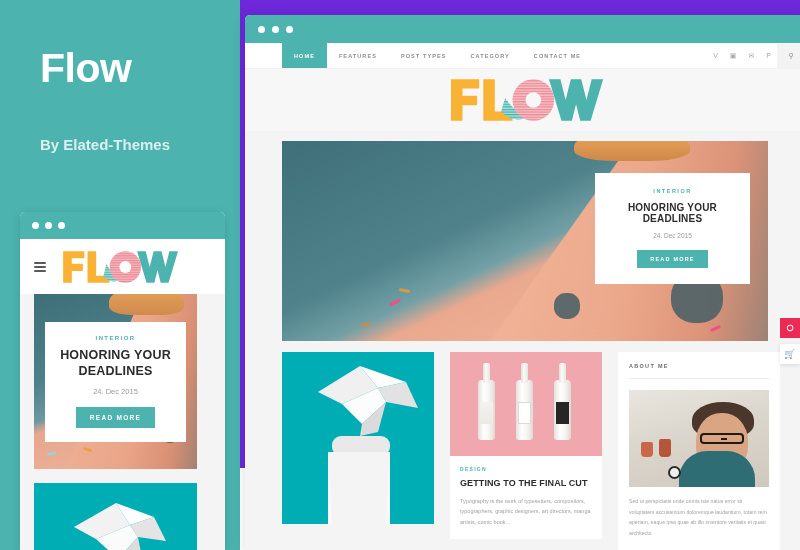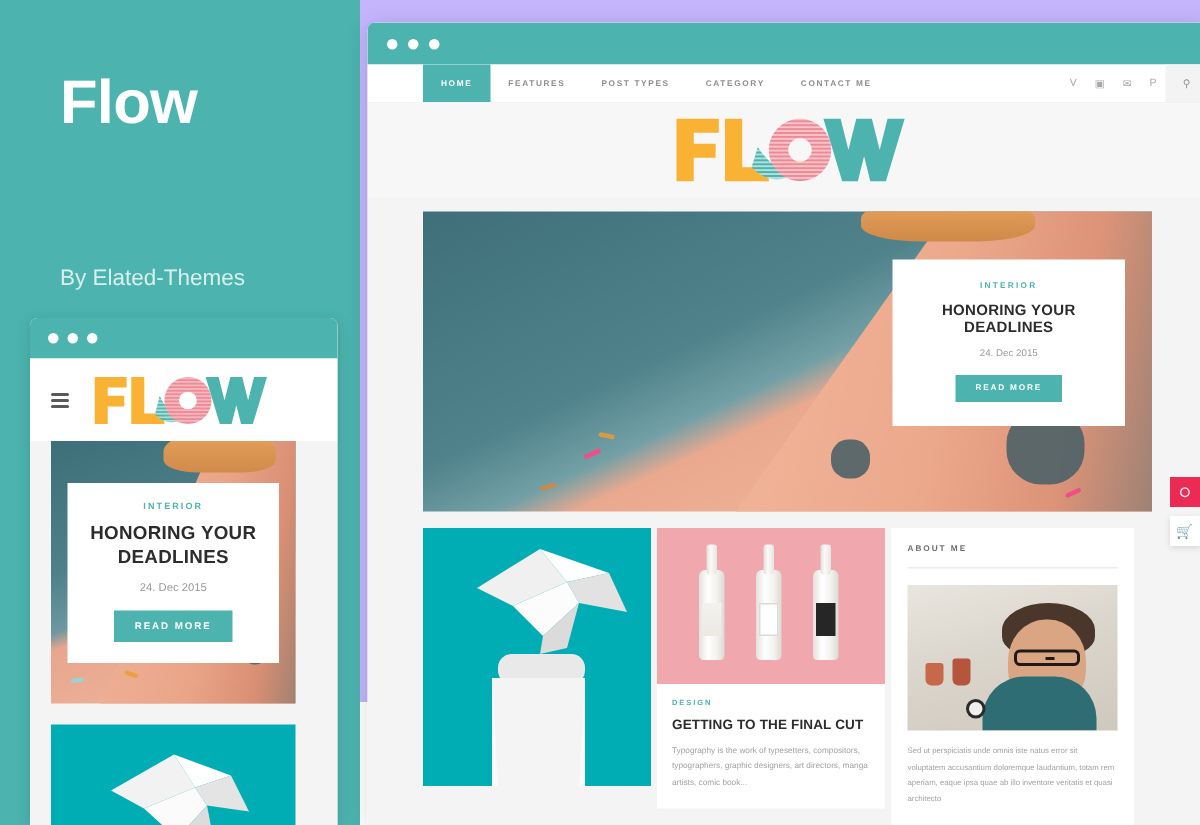--- a/index.html
+++ b/index.html
@@ -2,42 +2,41 @@
 <html><head>
 <meta charset="utf-8">
 <style>
   * { box-sizing: border-box; margin: 0; padding: 0; }
   html, body {
     width: 800px; height: 550px;
     overflow: hidden;
     font-family: "Liberation Sans", sans-serif;
     background: #ffffff;
   }
-  .stage { position: relative; width: 800px; height: 468px; background: #c4b5fd; }
+  .stage { position: relative; width: 800px; height: 468px; background: #6d28d9; }
 
   
   .promo {
     position: absolute; left: 0; top: 0; width: 240px; height: 550px;
     background: #4cb3ae;
   }
   .promo-title {
     position: absolute; left: 40px; top: 48px;
     font-size: 41px; font-weight: bold; color: #ffffff;
     letter-spacing: -0.5px; line-height: 1;
   }
   .promo-sub {
     position: absolute; left: 40px; top: 97px;
     font-size: 27px; font-weight: 300; color: #f2fbfa;
     line-height: 1;
   }
   .promo-by {
     position: absolute; left: 40px; top: 137px;
-    font-size: 15px; font-weight: 400; color: #d9f0ee;
+    font-size: 15px; font-weight: 700; color: #d9f0ee;
     line-height: 1;
-    margin-top: 41px;
   }
 
   
   .mobile {
     position: absolute; left: 20px; top: 212px;
     width: 205px; height: 338px;
     background: #ffffff;
     border-radius: 5px 5px 0 0;
     box-shadow: 0 2px 10px rgba(0,0,0,0.13);
     overflow: hidden;
@@ -157,21 +156,21 @@
   }
   .h-cat { font-size: 5.5px; letter-spacing: 1.5px; color: #4cb3ae; font-weight: bold; }
   .h-title { font-size: 10px; font-weight: bold; color: #2c2c2c; margin-top: 8px; letter-spacing: .2px; }
   .h-date { font-size: 6.5px; color: #9b9b9b; margin-top: 8px; }
   .h-btn {
     display: inline-block; margin-top: 11px; background: #4cb3ae; color: #fff;
     font-size: 5.5px; font-weight: bold; letter-spacing: 1.2px; padding: 6px 13px;
   }
 
   
-  .grid { display: flex; gap: 4px; margin-top: 11px; }
+  .grid { display: flex; gap: 16px; margin-top: 11px; }
   .col-a { width: 152px; }
   .col-b { width: 152px; }
   .col-c { width: 162px; }
 
   .tile-origami {
     width: 152px; height: 172px; background: #00adb5; position: relative; overflow: hidden;
   }
   .card-post { background: #ffffff; width: 152px; }
   .post-img {
     height: 104px; background: #f0a8ae; position: relative; overflow: hidden;

